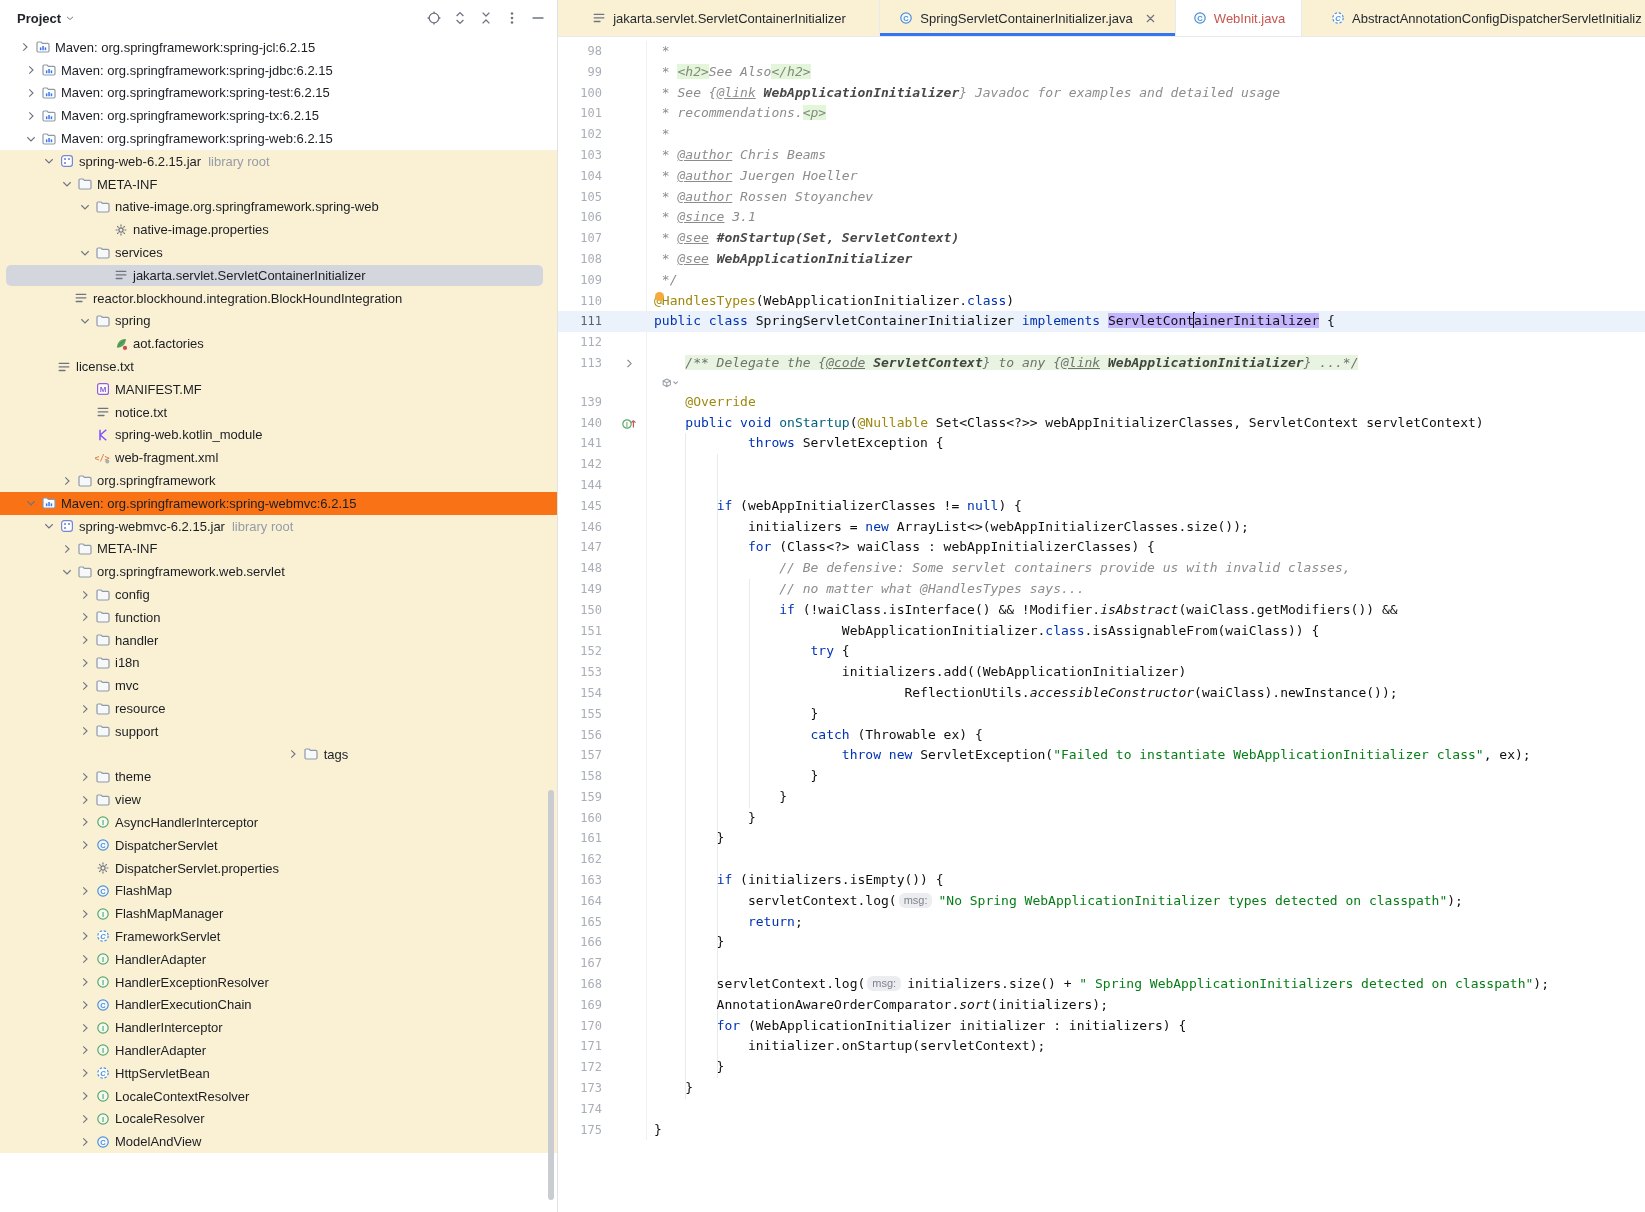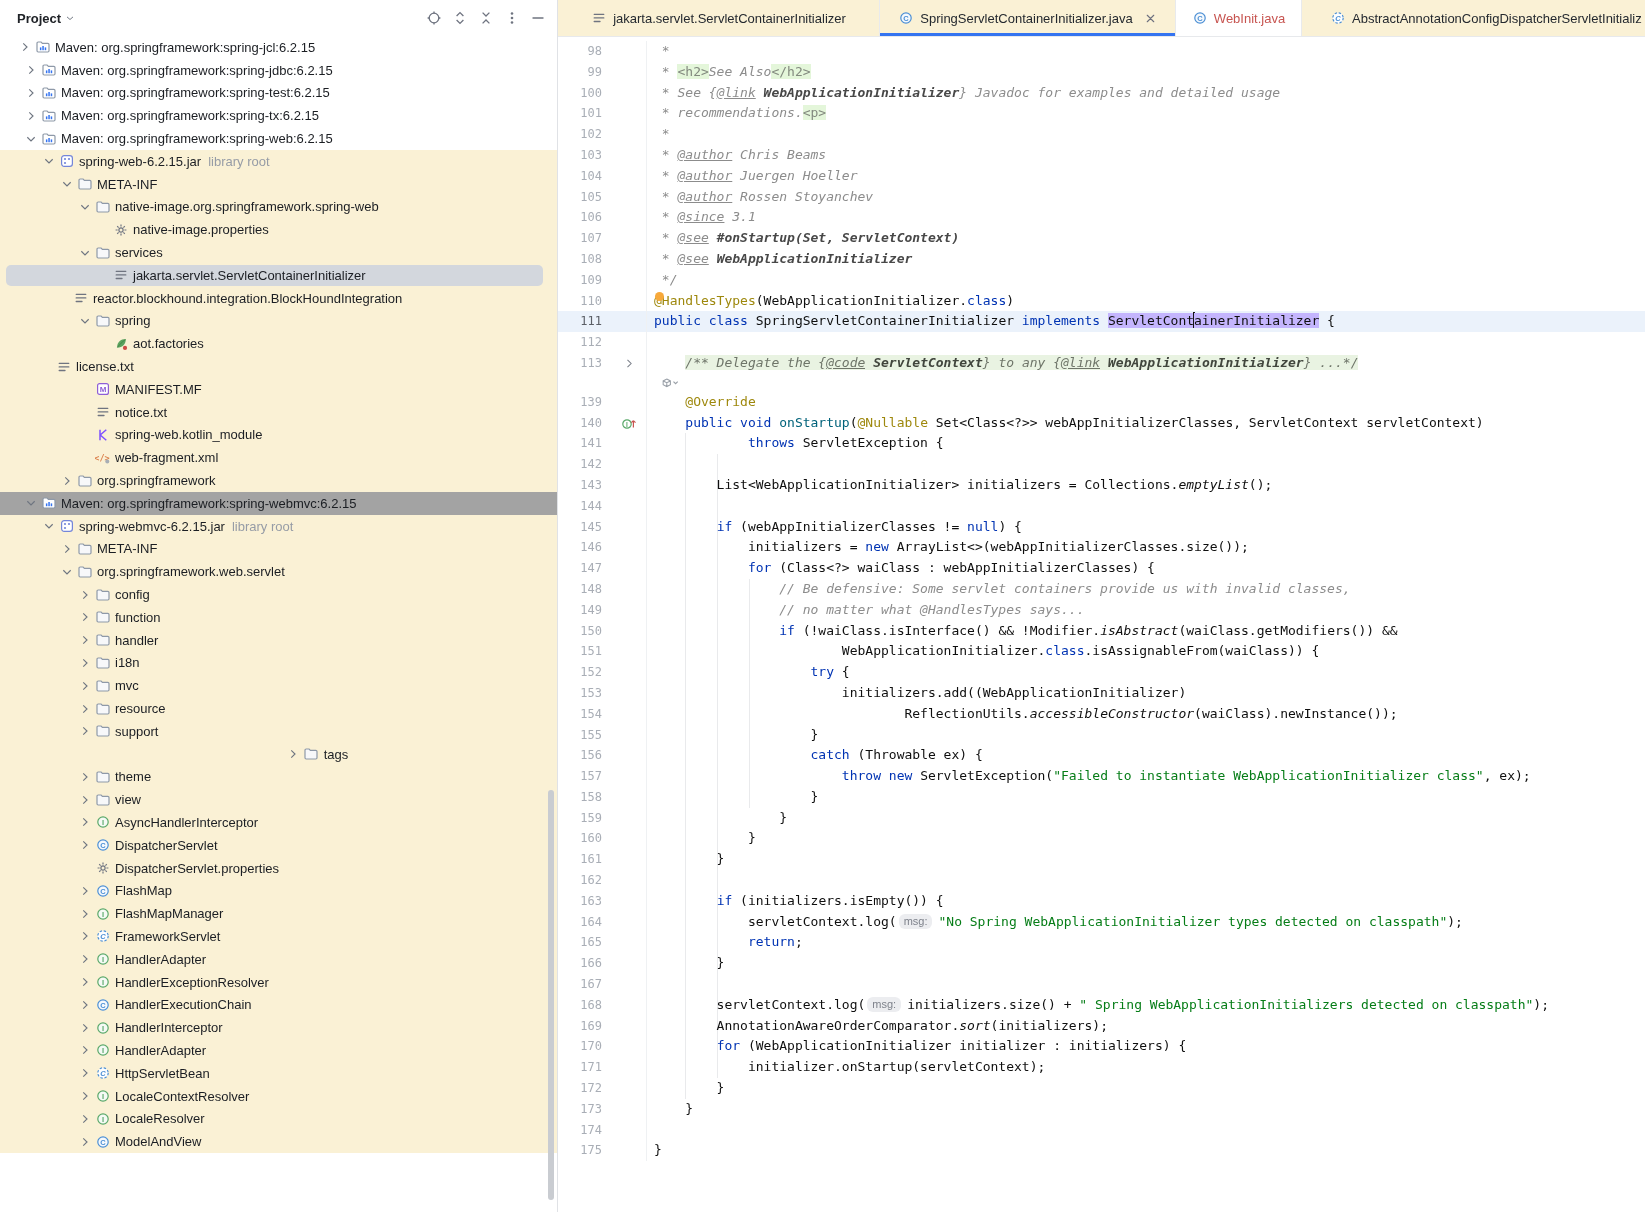--- a/index.html
+++ b/index.html
@@ -9,21 +9,21 @@
   .panel{width:557px;flex:0 0 557px;position:relative;border-right:1px solid #E0E2E6;background:#fff;}
   .panel-header{height:36px;display:flex;align-items:center;padding:0 6px 0 17px;}
   .panel-title{font-size:13px;font-weight:600;color:#202328;}
   .title-chev{margin-left:3px;display:flex;align-items:center;}
   .spacer{flex:1;}
   .hicon{width:26px;height:26px;display:flex;align-items:center;justify-content:center;border-radius:4px;flex:0 0 auto;}
   #tree{position:absolute;top:36px;left:0;right:0;bottom:0;overflow:hidden;}
   .row{height:22.8px;display:flex;align-items:center;font-size:13px;color:#1B1E23;position:relative;white-space:nowrap;}
   .row > *{position:relative;z-index:1;}
   .bg-y{background:#FAF1D5;}
-  .bg-blue{background:#a3a3a3;}
+  .bg-blue{background:#f97316;}
   .row-sel{background:#FAF1D5;}
   .row-sel::before{content:"";position:absolute;left:6px;right:14px;top:1px;bottom:1px;background:#D3D7DD;border-radius:5px;z-index:0;}
   .tchev{width:17px;height:16px;display:flex;align-items:center;justify-content:center;flex:0 0 17px;}
   .ticon{width:19px;height:16px;display:flex;align-items:center;justify-content:center;flex:0 0 19px;}
   .tlabel{margin-left:3px;}
   .tsfx{margin-left:7px;color:#969CA6;}
   .panel-scrollbar{position:absolute;right:3px;top:790px;width:6px;height:410px;background:#C9CCD1;border-radius:3px;z-index:5;}
   
   .editor{flex:1;position:relative;background:#fff;min-width:0;}
   .tabbar{height:36px;display:flex;background:#fff;border-bottom:1px solid #E7E9EC;overflow:hidden;}
@@ -46,21 +46,21 @@
   .cur{background:#EBF2FB;}
   .cur .ln{color:#5B5F66;}
   .inlayrow{height:18px;display:flex;}
   .inlayrow .code{line-height:18px;display:flex;align-items:center;}
   .kw{color:#0033B3;}
   .plain{color:#0F0F0F;}
   .com{color:#8C8C8C;font-style:italic;}
   .doc{color:#8C8C8C;font-style:italic;}
   .doctag{color:#8C8C8C;font-style:italic;text-decoration:underline;}
   .docb{color:#484848;font-weight:bold;font-style:italic;}
-  .docm{color:#82897E;background:#E4F6DA;}
+  .docm{color:#82897E;font-style:italic;background:#E4F6DA;}
   .ann{color:#9E880D;}
   .str{color:#067D17;}
   .sit{color:#0F0F0F;font-style:italic;}
   .mth{color:#00627A;margin-top:20px;}
   .hl{background:#c4b5fd;color:#0F0F0F;}
   .fold{background:#E9F3E2;color:#6E7569;font-style:italic;}
   .foldt{background:#E9F3E2;color:#6E7569;font-style:italic;text-decoration:underline;}
   .foldb{background:#E9F3E2;color:#41463D;font-weight:bold;font-style:italic;}
   .chip{display:inline-block;background:#ECEDF0;color:#7E828B;border-radius:6px;padding:0 5px;
         font:11px/15px "Liberation Sans",sans-serif;vertical-align:1px;margin:0 6px 0 2px;}
@@ -944,25 +944,20 @@
         <span class="ln">141</span>
         <span class="gut"></span>
         <div class="code"><span class="plain">            </span><span class="kw">throws </span><span class="plain">ServletException {</span></div>
       </div>
       <div class="cl">
         <span class="ln">142</span>
         <span class="gut"></span>
         <div class="code"></div>
       </div>
       <div class="cl">
-        <span class="ln">143</span>
-        <span class="gut"></span>
-        <div class="code"><span class="plain">        List&lt;WebApplicationInitializer&gt; initializers = Collections.</span><span class="sit">emptyList</span><span class="plain">();</span></div>
-      </div>
-      <div class="cl">
         <span class="ln">144</span>
         <span class="gut"></span>
         <div class="code"></div>
       </div>
       <div class="cl">
         <span class="ln">145</span>
         <span class="gut"></span>
         <div class="code"><span class="plain">        </span><span class="kw">if </span><span class="plain">(webAppInitializerClasses != </span><span class="kw">null</span><span class="plain">) {</span></div>
       </div>
       <div class="cl">

